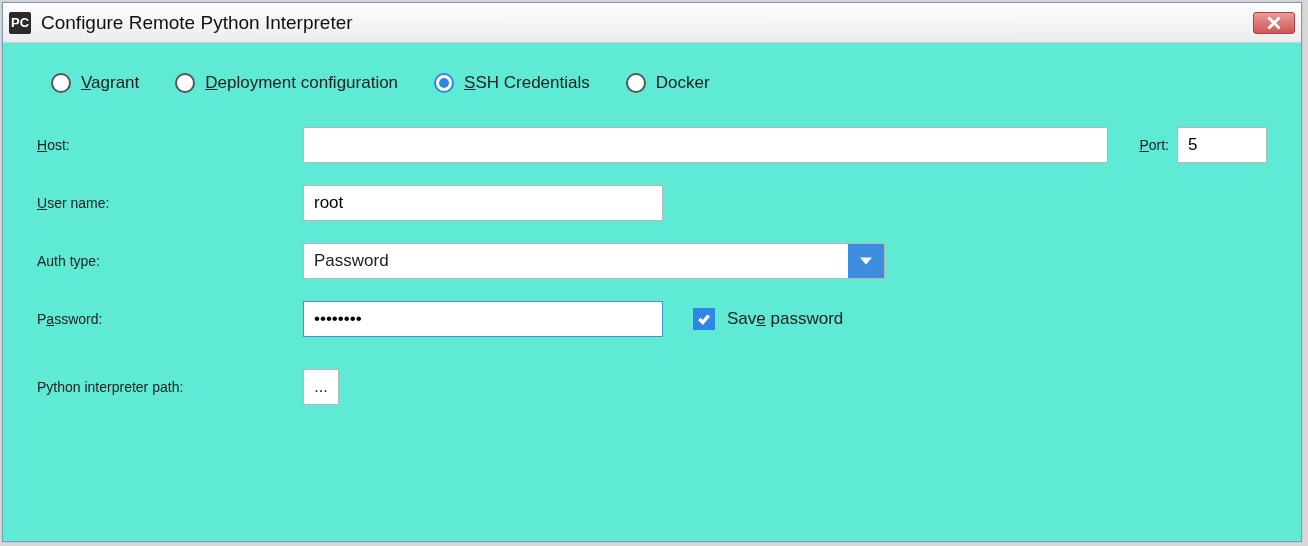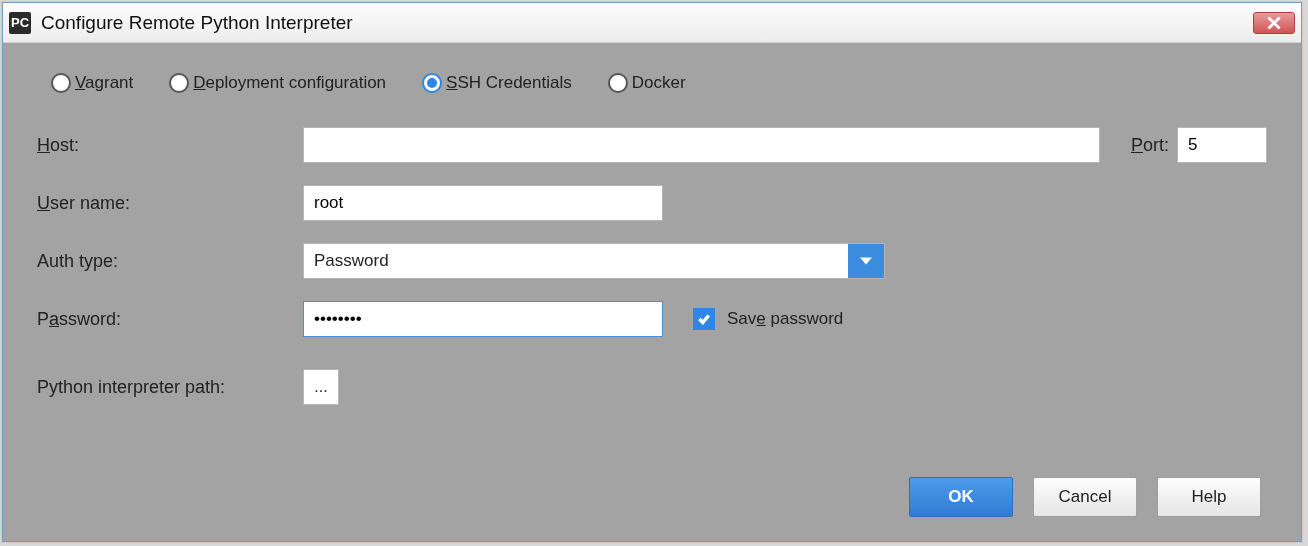--- a/index.html
+++ b/index.html
@@ -9,21 +9,21 @@
   background: #d7d7d7;
   color: #222;
   width: 1308px;
   height: 546px;
   overflow: hidden;
 }
 .window {
   width: 1300px;
   height: 540px;
   margin: 2px;
-  background: #a3a3a3;
+  background: #5eead4;
   border: 1px solid #7a9cc0;
   display: flex;
   flex-direction: column;
   box-shadow: 0 0 0 1px rgba(0,0,0,0.05);
 }
 .titlebar {
   height: 40px;
   background: linear-gradient(#fdfdfd,#ececec);
   border-bottom: 1px solid #d0d0d0;
   display: flex;
@@ -47,32 +47,32 @@
   border-radius:3px;
   background:linear-gradient(#e89b9b,#d25555);
   display:flex;align-items:center;justify-content:center;
   cursor:pointer;
 }
 .titlebar .close-btn svg { width:14px;height:14px;fill:#fff; }
 
 .content { flex:1; padding:30px 34px 10px 34px; display:flex; flex-direction:column; }
 
 .radios { display:flex; gap:36px; margin-bottom:34px; margin-left:14px; }
-.radio-opt { display:flex; align-items:center; gap:4px; cursor:pointer; }
+.radio-opt { display:flex; align-items:center; gap:10px; cursor:pointer; }
 .radio-opt .circ {
   width:20px;height:20px;border:2px solid #555;border-radius:50%;
   display:flex;align-items:center;justify-content:center;background:#fff;
 }
 .radio-opt.selected .circ { border-color:#2f86e6; }
 .radio-opt.selected .dot { width:10px;height:10px;background:#2f86e6;border-radius:50%; }
 .radio-opt .lbl u { text-decoration: underline; }
 
 .form { display:flex; flex-direction:column; gap:22px; }
 .row { display:flex; align-items:center; }
-.label { width:266px; font-size:18px; }
+.label { width:266px; font-size:14px; }
 .label u { text-decoration: underline; }
 
 input[type=text], input[type=password] {
   height:36px;
   border:1px solid #b5b5b5;
   background:#fff;
   font-size:17px;
   padding:0 10px;
   outline:none;
 }
@@ -192,19 +192,14 @@
         </div>
         <span><span>Sav</span><u>e</u><span> password</span></span>
       </div>
 
       <div class="row path-row" style="margin-top:10px">
         <div class="label">Python interpreter path:</div>
         <div class="browse">...</div>
       </div>
     </div>
 
-    <div class="buttons">
-      <div class="btn primary">OK</div>
-      <div class="btn">Cancel</div>
-      <div class="btn">Help</div>
-    </div>
   </div>
 </div>
 
 </body></html>

